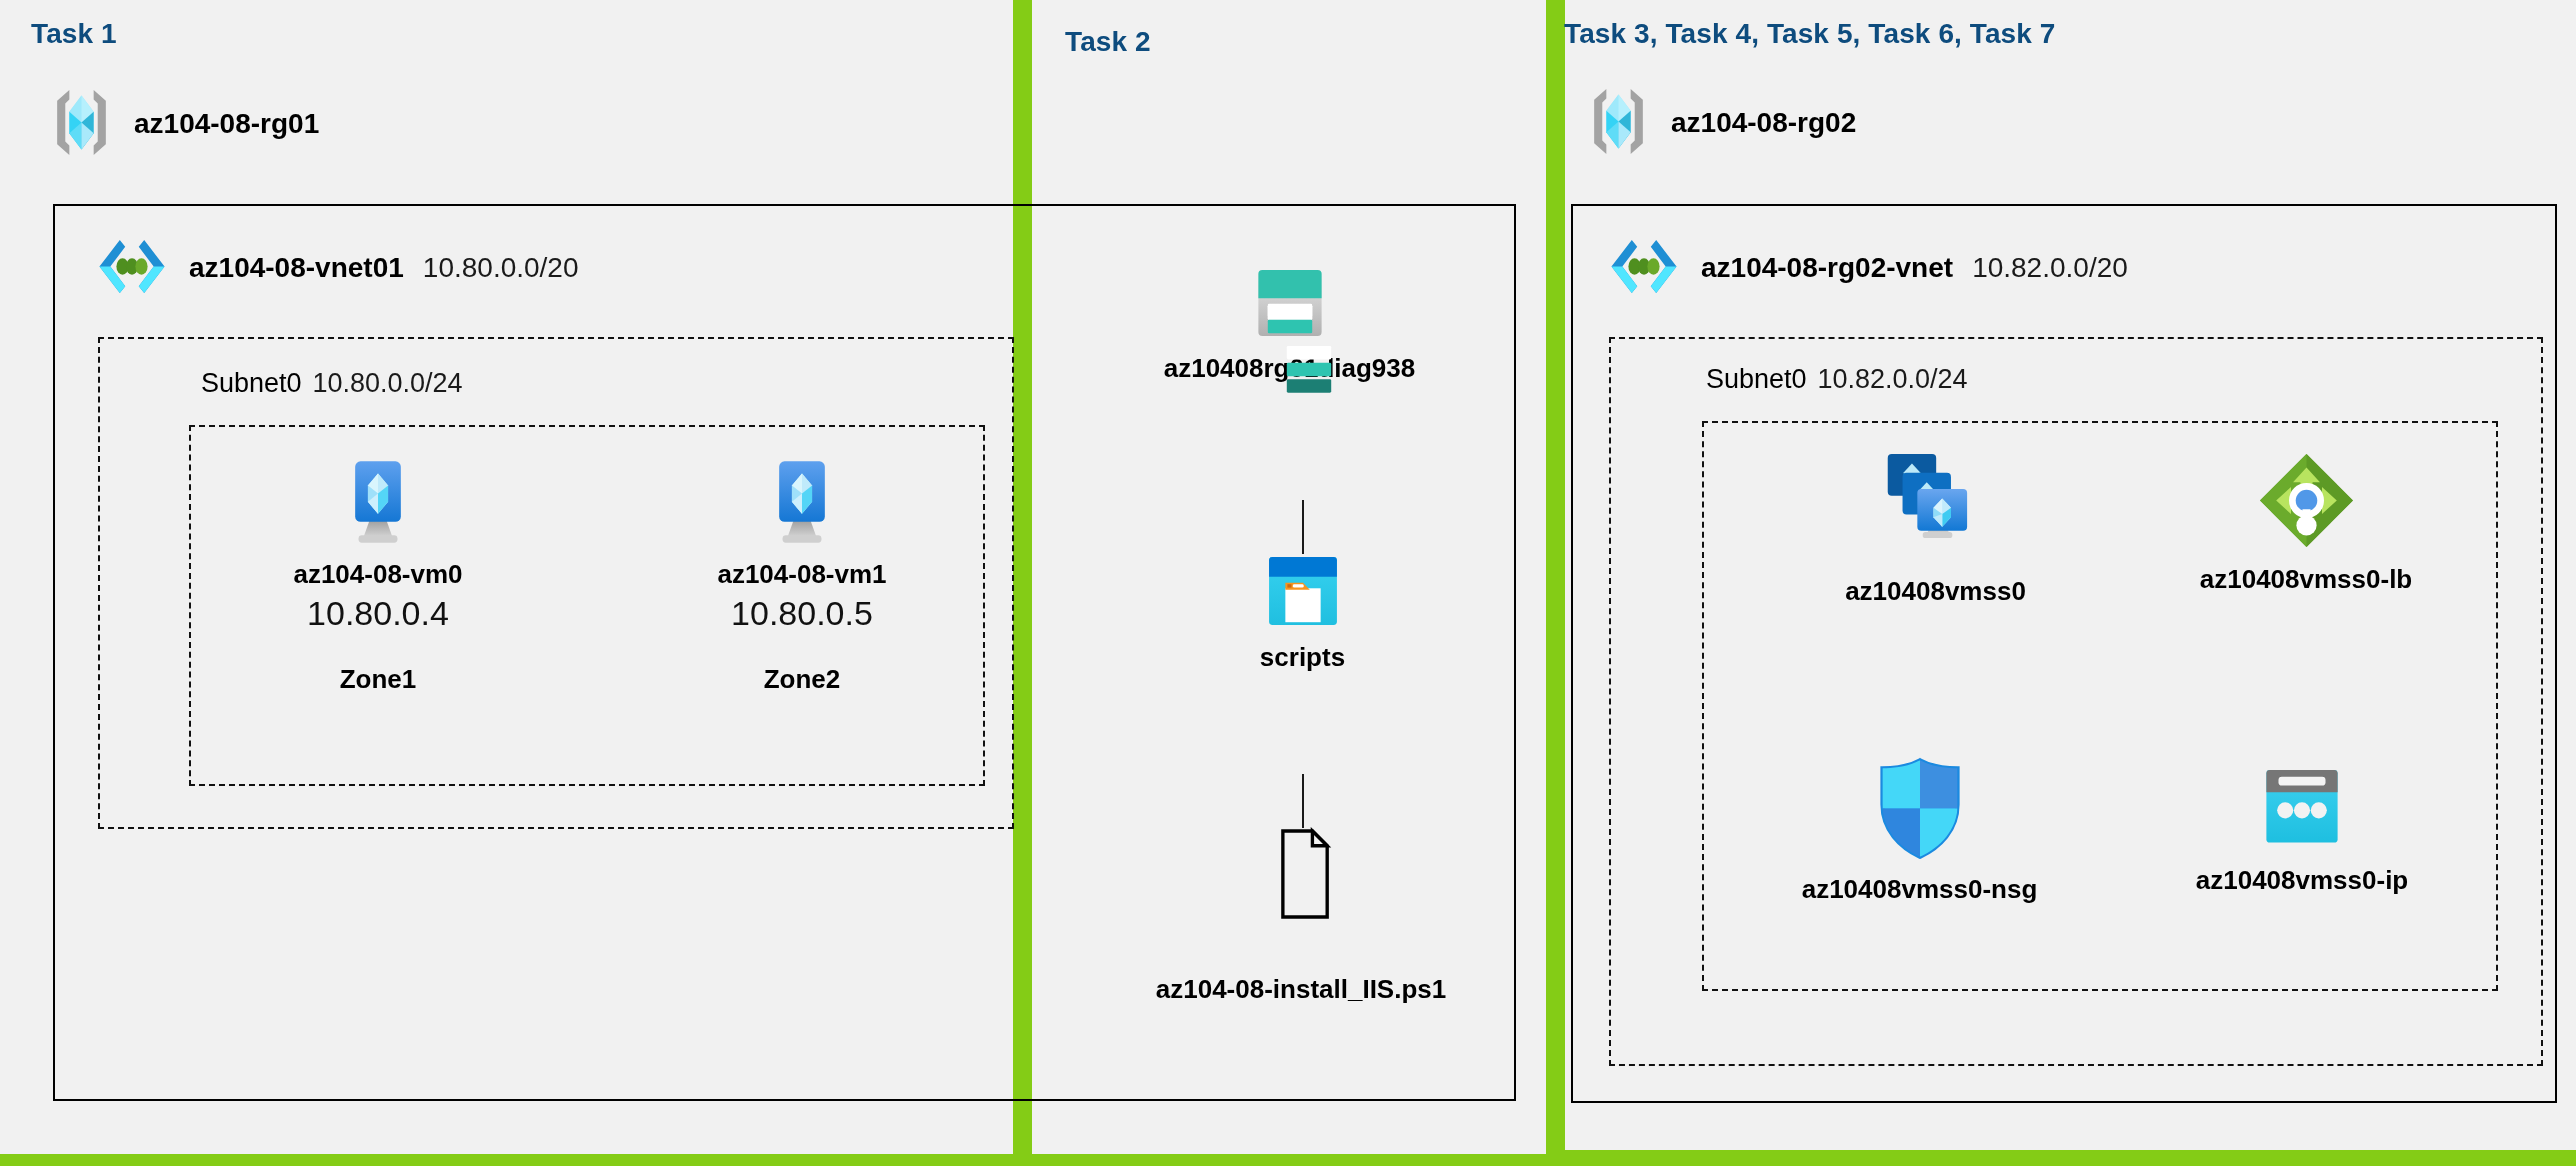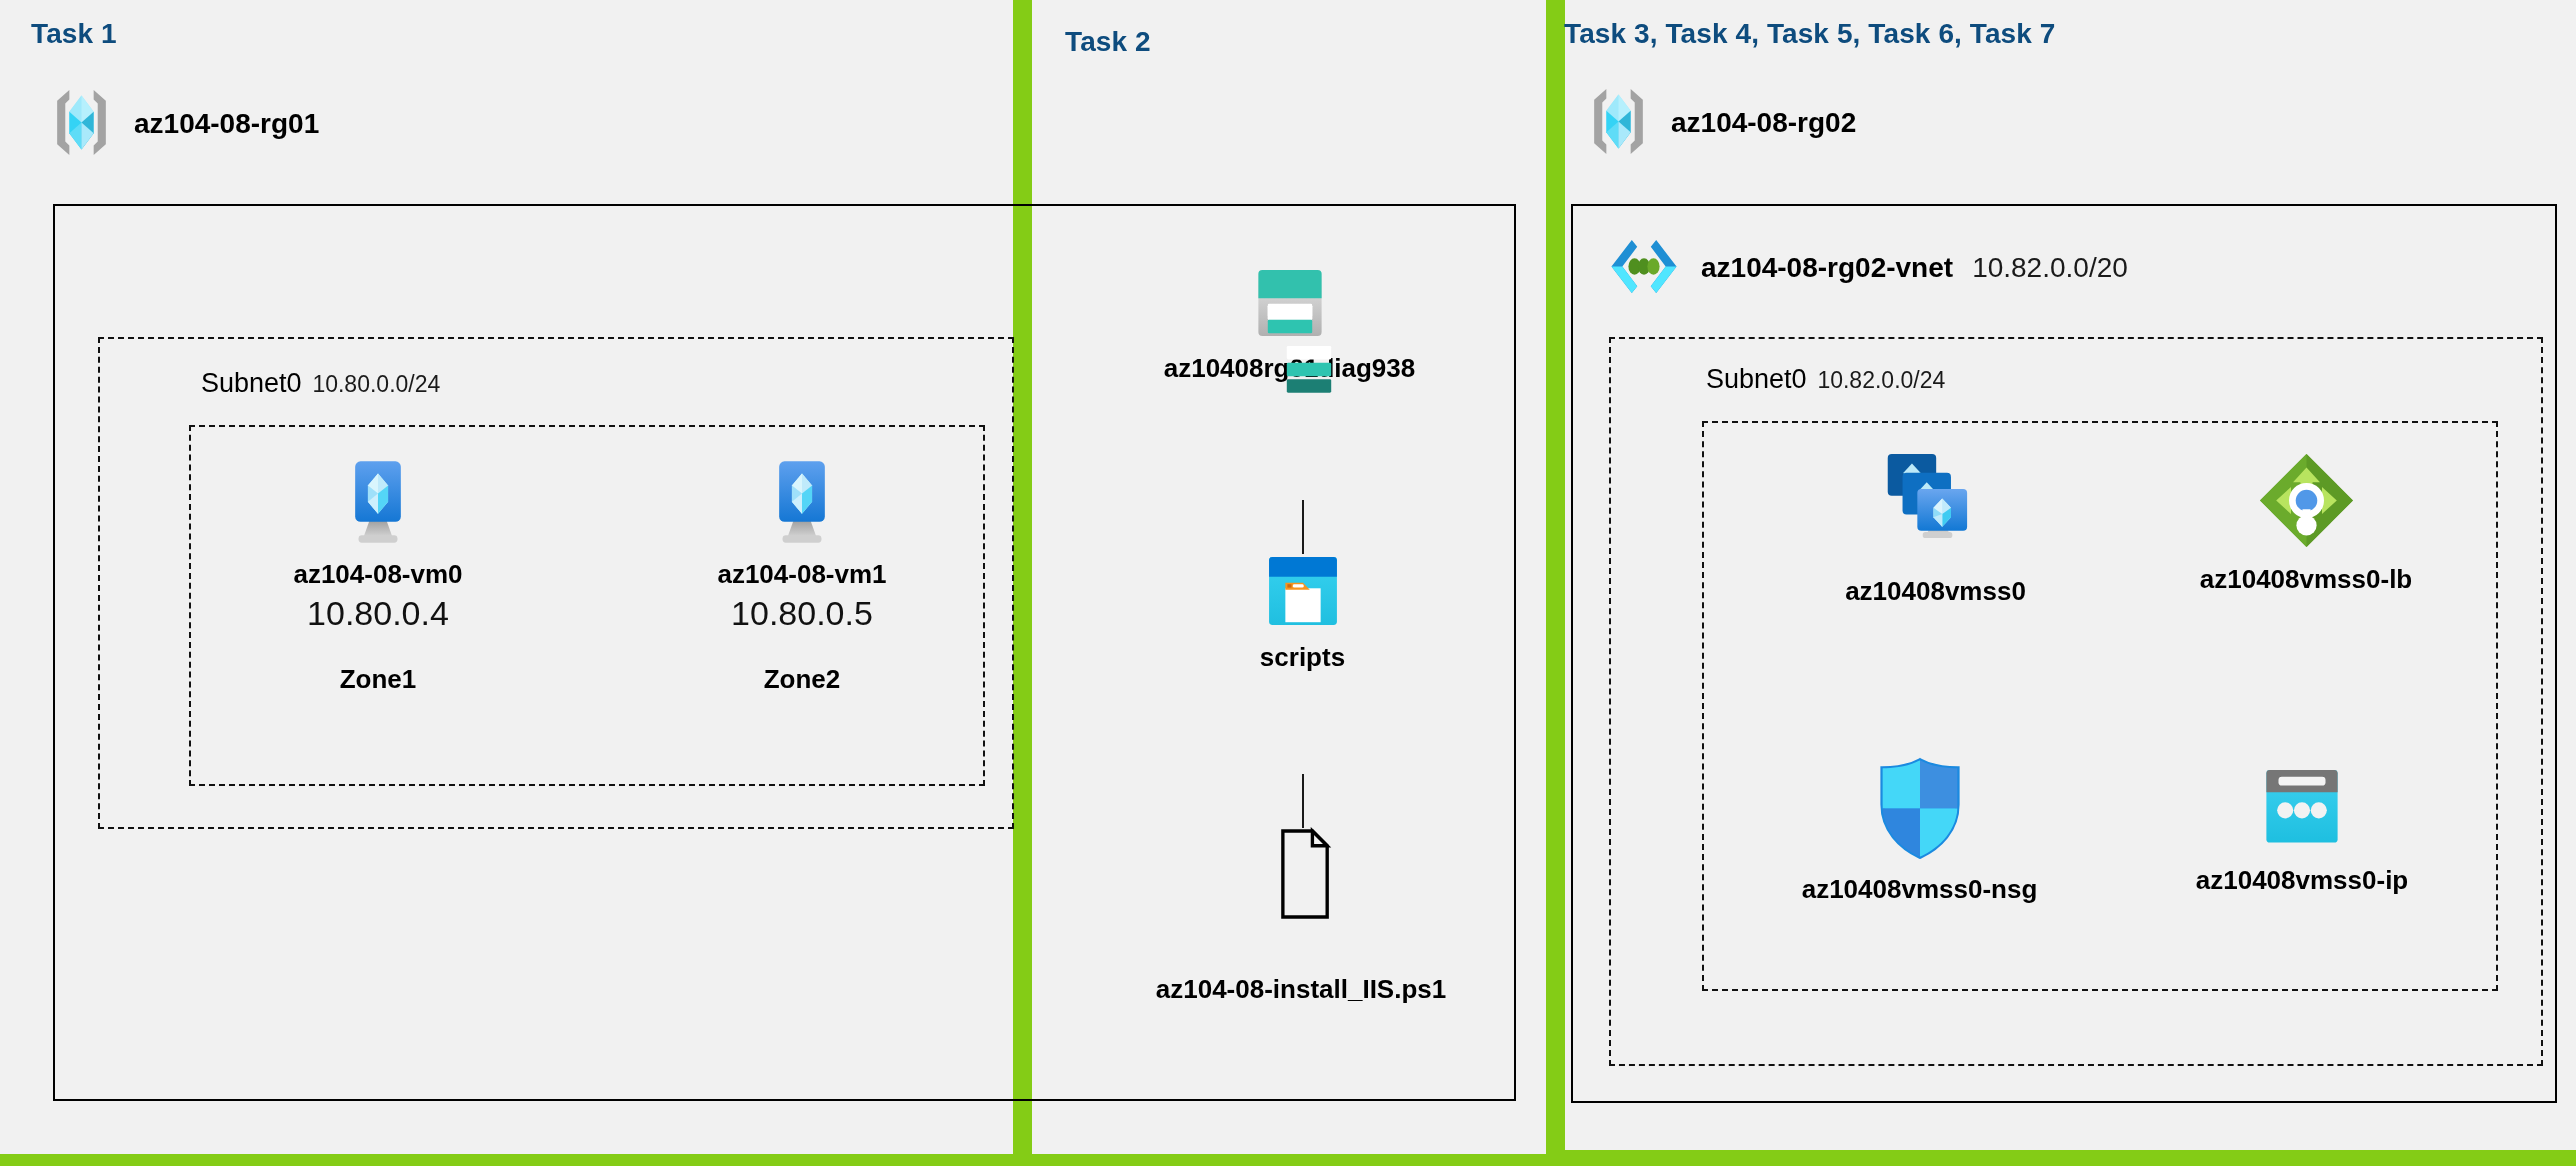--- a/index.html
+++ b/index.html
@@ -15,21 +15,21 @@
 
   .rg-row{position:absolute;display:flex;align-items:center;gap:20px;}
   .rg-name{font-size:28px;font-weight:bold;color:#000;white-space:nowrap;}
 
   .vnet-row{position:absolute;display:flex;align-items:center;gap:19px;}
   .vnet-name{font-size:28px;font-weight:bold;color:#000;white-space:nowrap;}
   .vnet-cidr{font-size:28px;font-weight:normal;color:#1a1a1a;white-space:nowrap;}
 
   .subnet-row{position:absolute;display:flex;align-items:baseline;gap:10.8px;}
   .subnet-name{font-size:27px;font-weight:normal;color:#000;white-space:nowrap;}
-  .subnet-cidr{font-size:23px;font-weight:normal;color:#1a1a1a;white-space:nowrap;}
+  .subnet-cidr{font-size:27px;font-weight:normal;color:#1a1a1a;white-space:nowrap;}
 
   .node{position:absolute;display:flex;flex-direction:column;align-items:center;text-align:center;}
   .node .glyph{display:block;}
   .node .cap{font-size:26px;font-weight:bold;color:#000;line-height:1.18;white-space:nowrap;margin-top:10.8px;}
   .node .sub{font-size:34px;font-weight:normal;color:#111;line-height:1.18;white-space:nowrap;margin-top:4px;}
   .node .zone{font-size:26px;font-weight:bold;color:#000;line-height:1.18;white-space:nowrap;margin-top:30px;}
 
   .connector{position:absolute;width:2px;background:#1a1a1a;}
 </style>
 </head>
@@ -57,20 +57,35 @@
         <path d="M66 38 L48 54 L48 94 L66 70 Z" fill="#2fb6d8"></path>
         <path d="M30 70 L48 94 L48 54 Z" fill="#5fdcf7"></path>
         <path d="M66 70 L48 94 L48 54 Z" fill="#a9e9fb"></path>
       </svg>
     </span>
     <span class="rg-name">az104-08-rg01</span>
   </div>
 
   <div class="solid-box" style="left:53px;top:204px;width:1463px;height:897px;"></div>
 
+  <div class="vnet-row" style="left:94px;top:236px;">
+    <span class="glyph">
+      <svg width="76" height="61" viewBox="0 0 112 90">
+        <path d="M38 6 L46 16 L24 45 L46 74 L38 84 L8 45 Z" fill="#1f8fd4"></path>
+        <path d="M24 45 L46 74 L38 84 L8 45 Z" fill="#50e6ff"></path>
+        <path d="M74 6 L66 16 L88 45 L66 74 L74 84 L104 45 Z" fill="#1f8fd4"></path>
+        <path d="M88 45 L66 74 L74 84 L104 45 Z" fill="#50e6ff"></path>
+        <ellipse cx="42" cy="45" rx="9" ry="12" fill="#4f8f1f"></ellipse>
+        <ellipse cx="56" cy="45" rx="9" ry="12" fill="#4f8f1f"></ellipse>
+        <ellipse cx="70" cy="45" rx="9" ry="12" fill="#6aa92a"></ellipse>
+      </svg>
+    </span>
+    <span class="vnet-name">az104-08-vnet01</span>
+    <span class="vnet-cidr">10.80.0.0/20</span>
+  </div>
 
   <div class="dashed-box" style="left:98px;top:337px;width:916px;height:492px;"></div>
   <div class="subnet-row" style="left:201px;top:368px;">
     <span class="subnet-name">Subnet0</span>
     <span class="subnet-cidr">10.80.0.0/24</span>
   </div>
 
   <div class="dashed-box" style="left:189px;top:425px;width:796px;height:361px;"></div>
 
   <div class="node" style="left:270px;top:456px;width:216px;">

